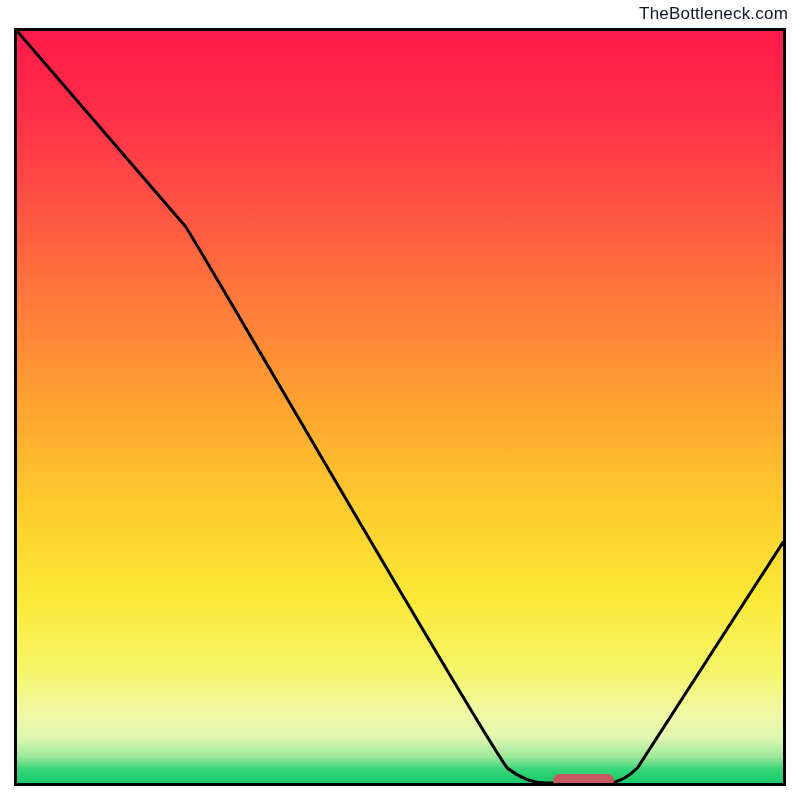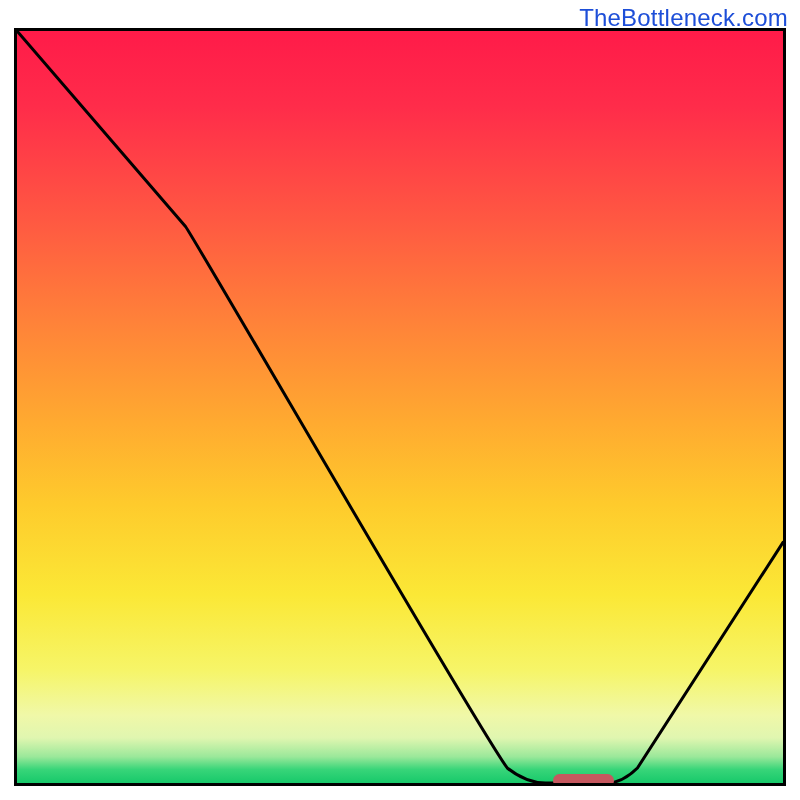--- a/index.html
+++ b/index.html
@@ -8,22 +8,22 @@
     width: 800px;
     height: 800px;
     position: relative;
     background: #fff;
     font-family: Arial, sans-serif;
   }
   .watermark {
     position: absolute;
     top: 4px;
     right: 12px;
-    color: #1d4ed8;
-    font-size: 24px;
+    color: #0f172a;
+    font-size: 17px;
     font-weight: 500;
     letter-spacing: 0.2px;
     z-index: 5;
   }
   .frame {
     position: absolute;
     left: 14px;
     top: 28px;
     width: 772px;
     height: 758px;

